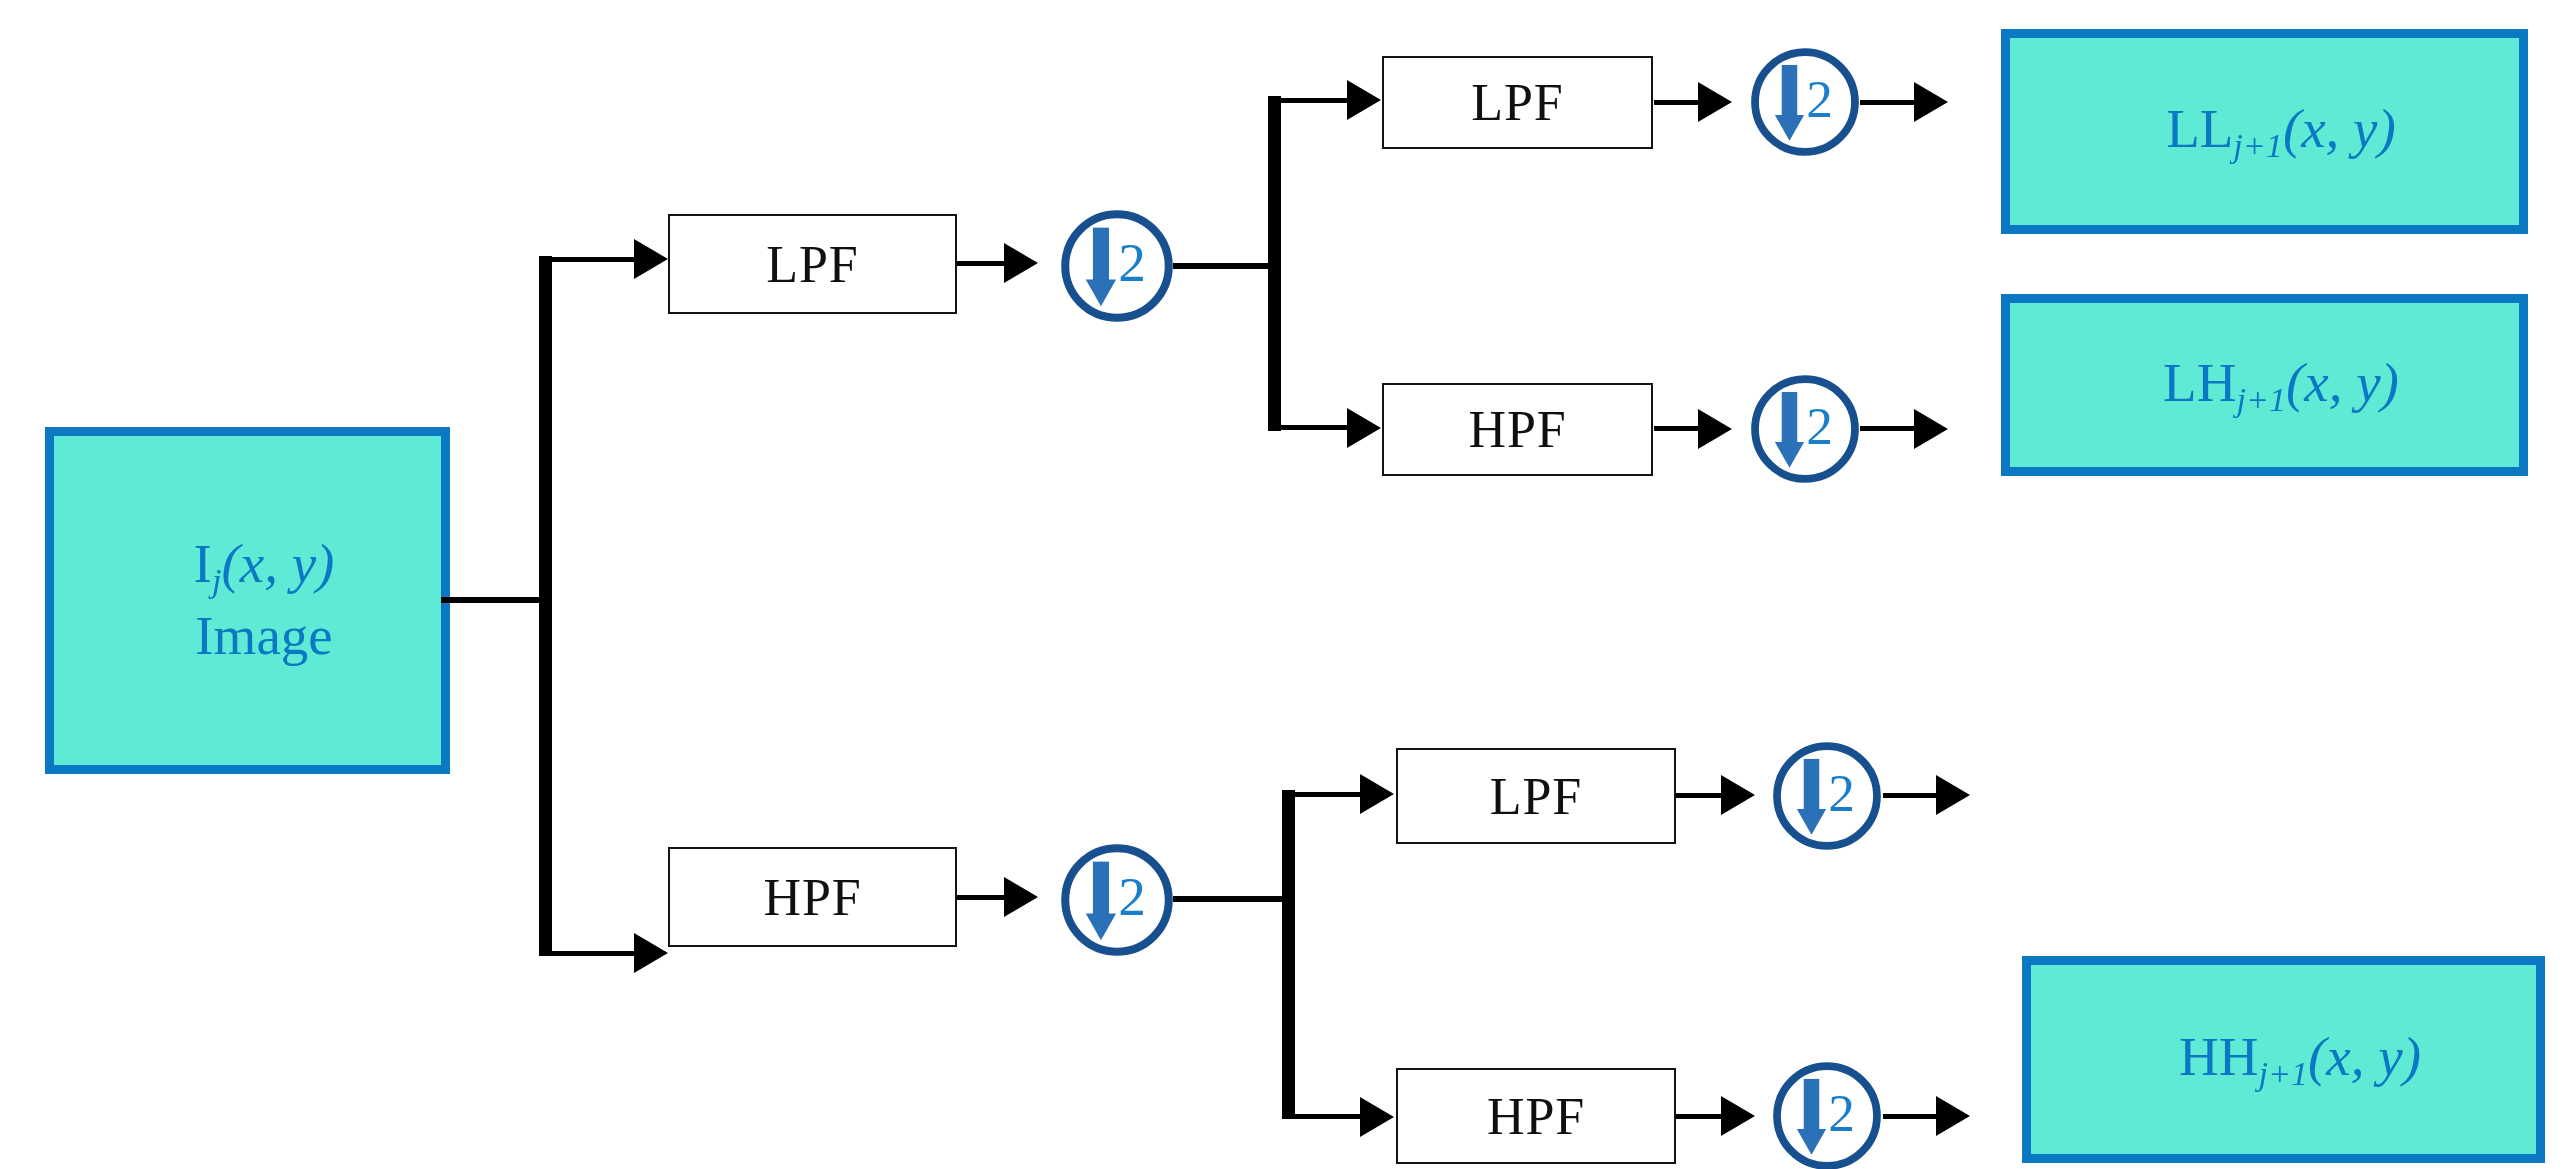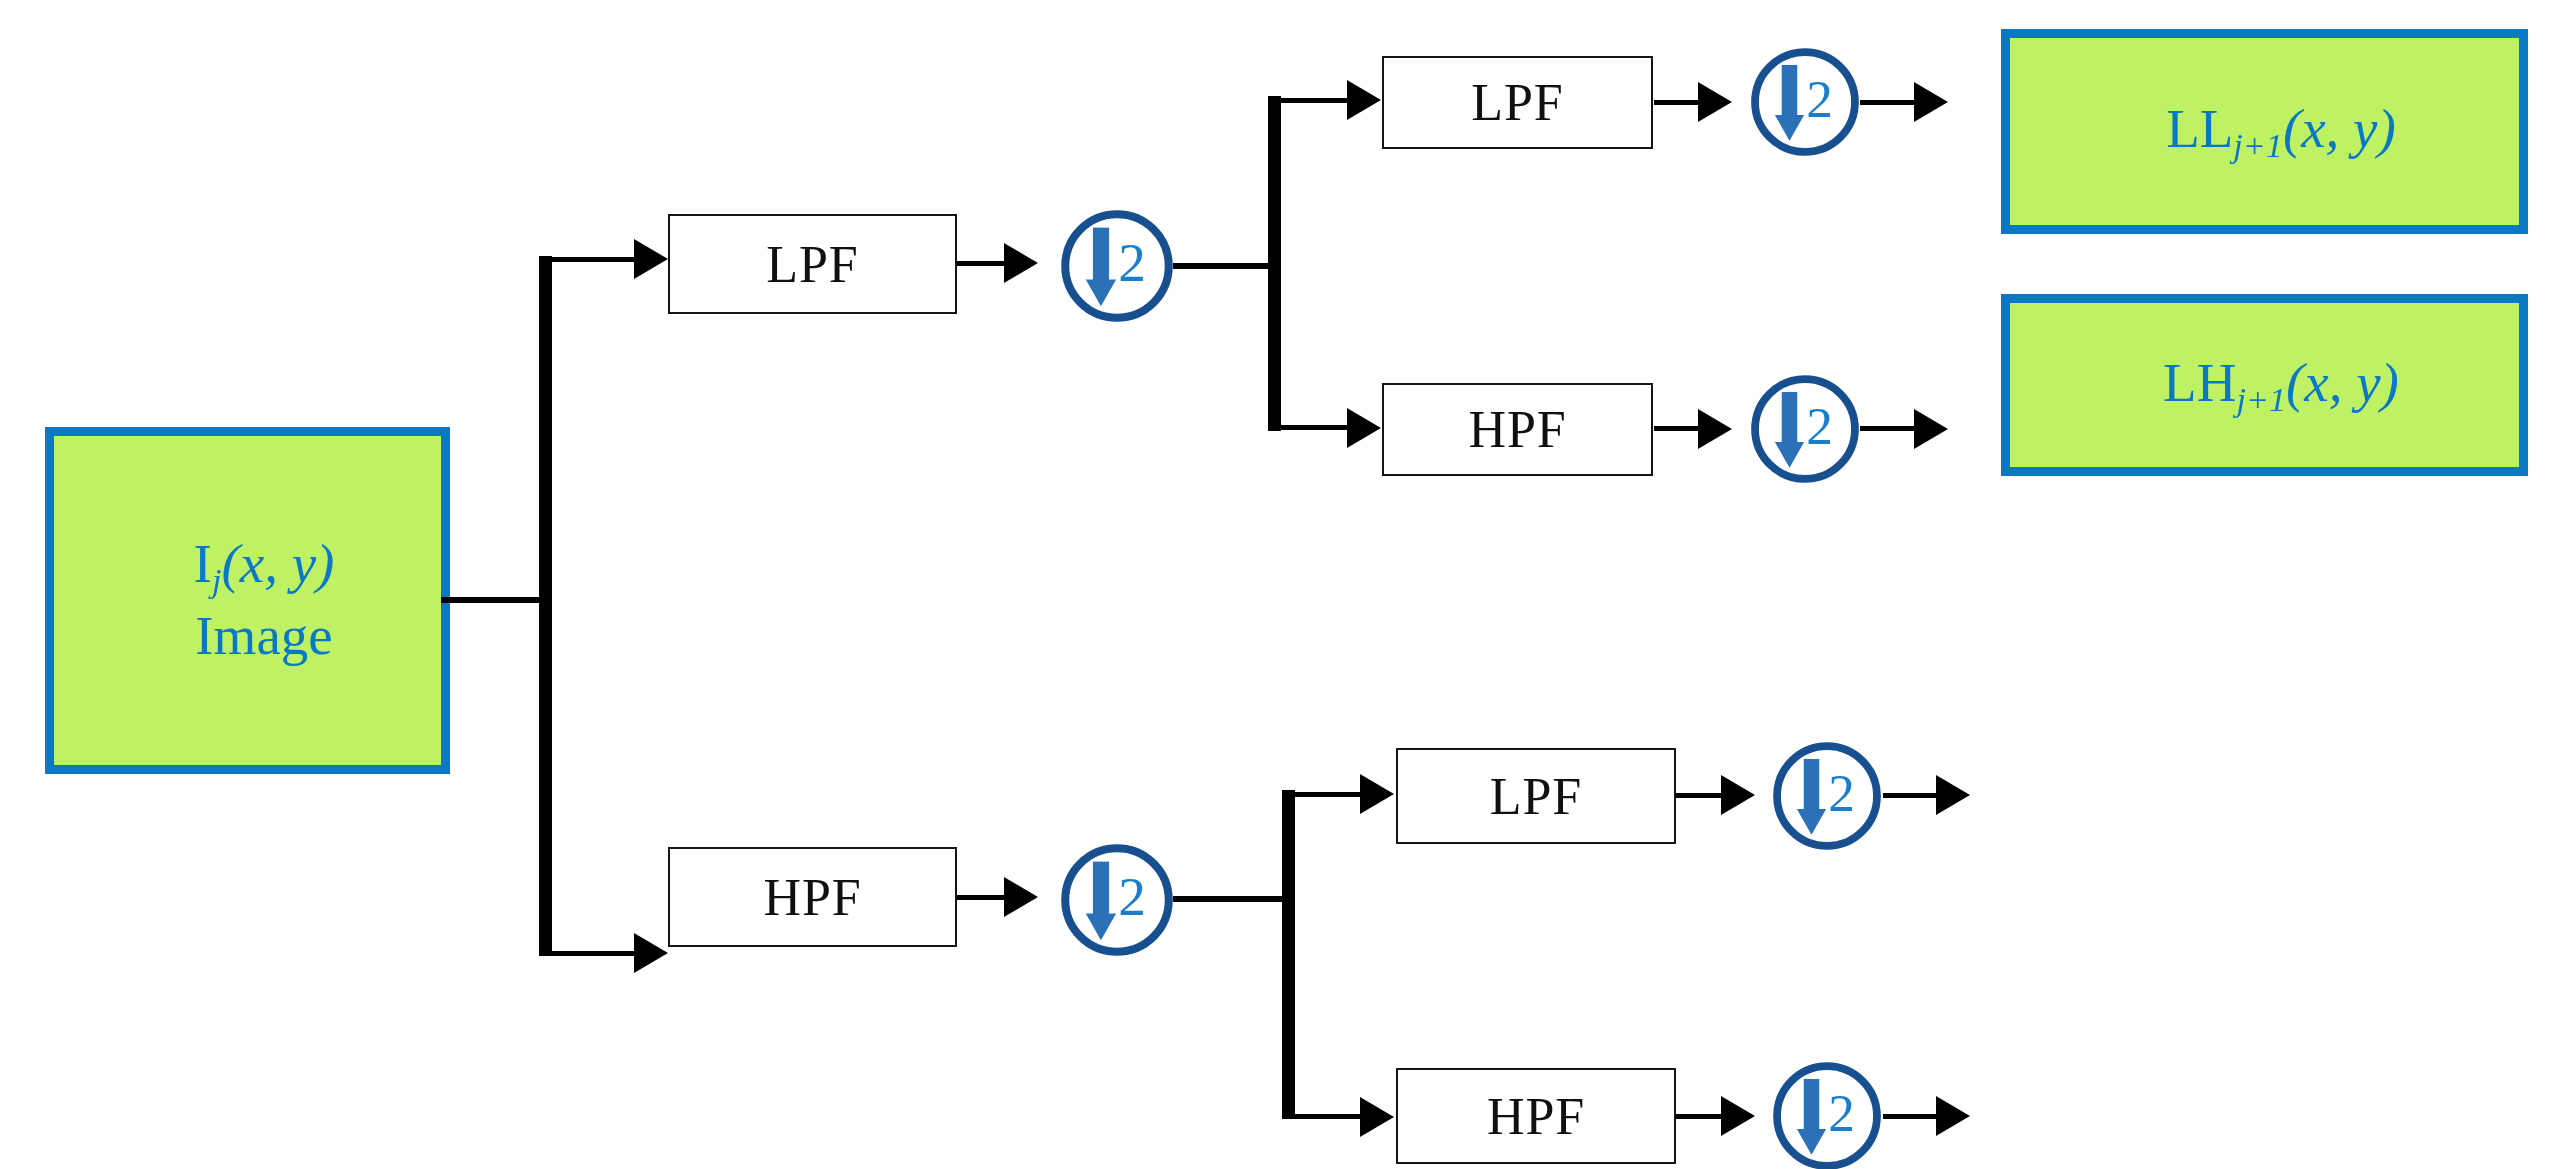--- a/index.html
+++ b/index.html
@@ -16,21 +16,21 @@
     width: 2576px;
     height: 1170px;
     background: #ffffff;
     overflow: hidden;
   }
 
   
   .io-box {
     position: absolute;
     box-sizing: border-box;
-    background: #bef264;
+    background: #5eead4;
     border: 9.8px solid #0b78c3;
     color: #0b78c3;
     display: flex;
     flex-direction: column;
     align-items: center;
     justify-content: center;
     line-height: 1.25;
     white-space: nowrap;
     padding-left: 33px;
   }
@@ -241,15 +241,20 @@
       <circle cx="65" cy="65" r="58" fill="#ffffff" stroke="#18508f" stroke-width="9"></circle>
       <g fill="#2a71b8">
         <rect x="38" y="22" width="18" height="64"></rect>
         <polygon points="30,80 64,80 47,110"></polygon>
       </g>
       <text x="82" y="82" font-family="Liberation Serif, serif" font-size="62" fill="#1a7fc8" text-anchor="middle">2</text>
     </svg>
   </div>
   <div class="wire wire-thin" style="left:1883px; top:1114px; width:69px;"></div>
   <div class="arrowhead" style="left:1936px; top:1096px;"></div>
+  <div class="io-box" style="left:2022px; top:956px; width:523px; height:207px;">
+    <span class="io-label">
+      <span>HH</span><span class="sub">j+1</span><span class="var">(x, y)</span>
+    </span>
+  </div>
 
 </div>
 
 
 </body></html>

